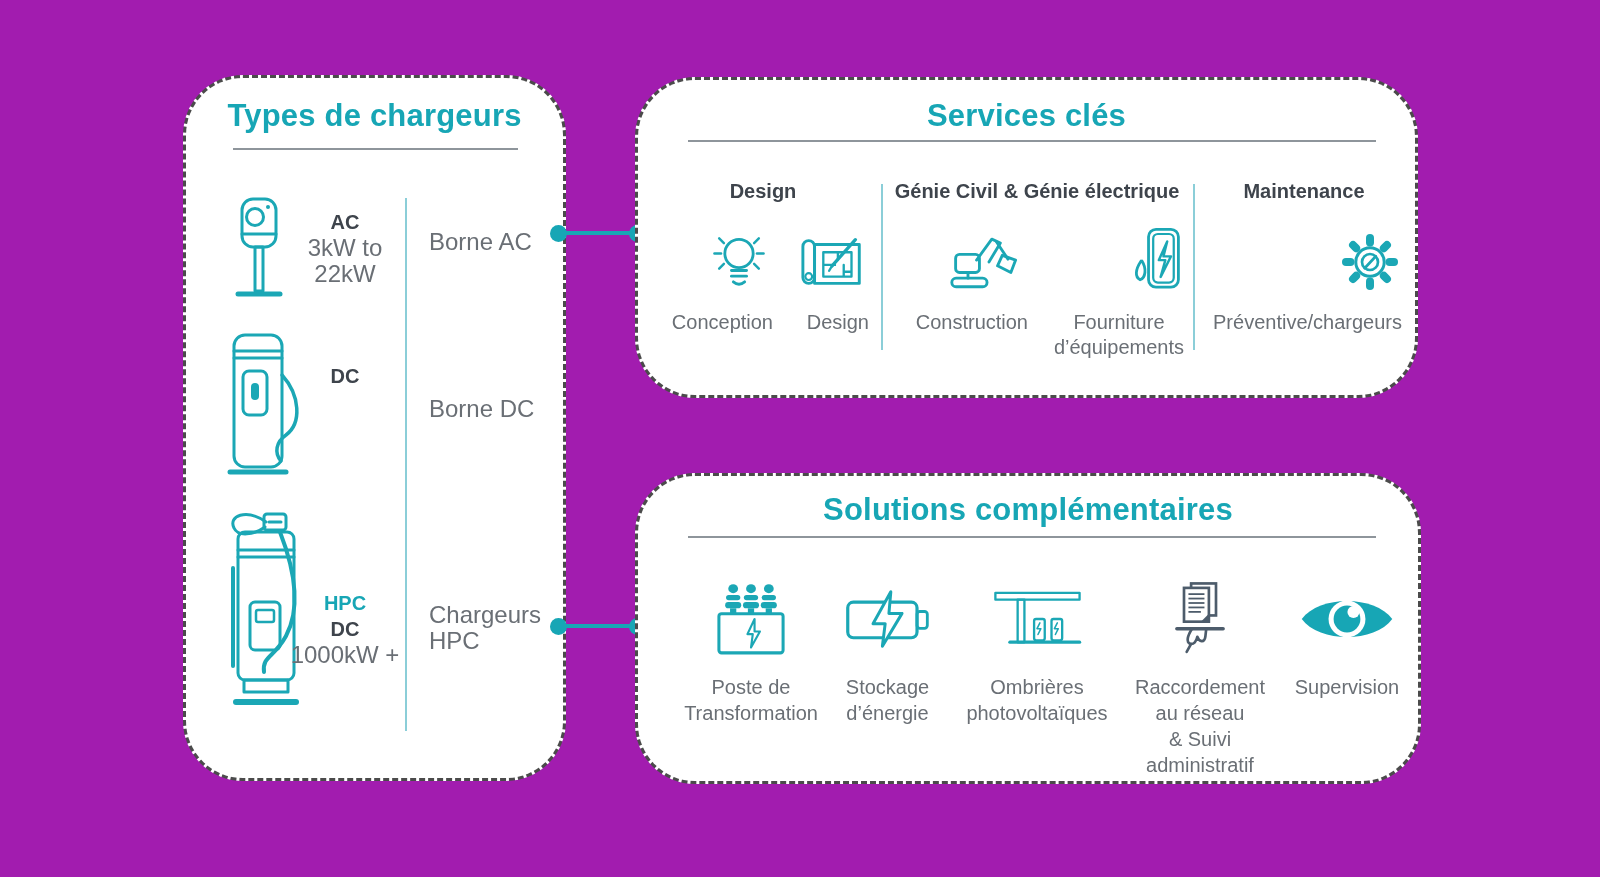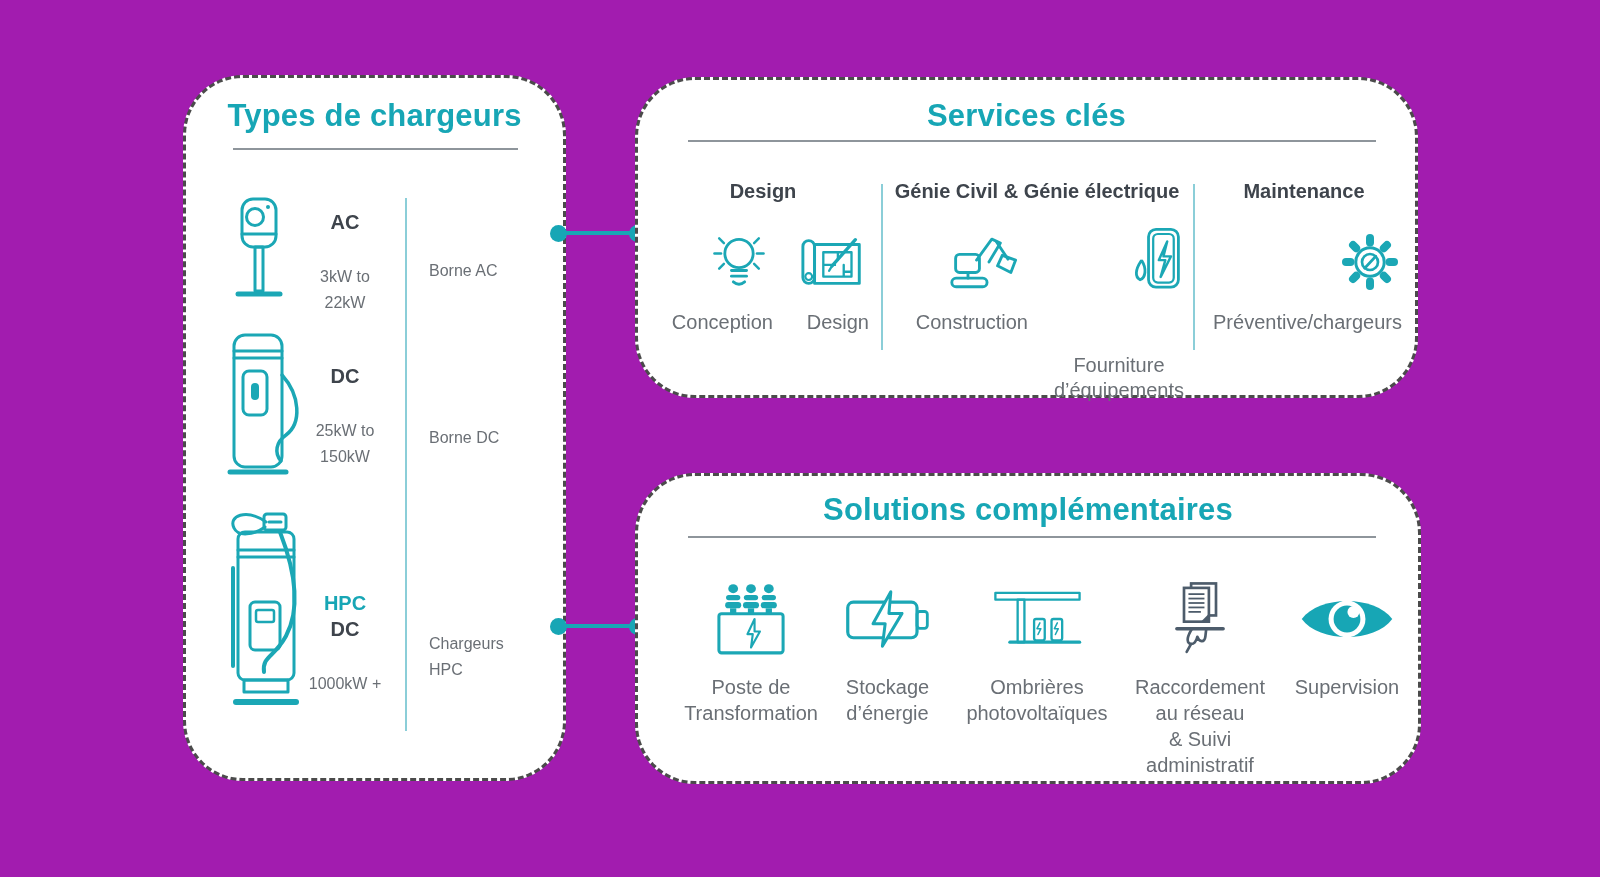--- a/index.html
+++ b/index.html
@@ -20,21 +20,21 @@
     border-radius:50%;background:#17a6b5;top:-6.5px;}
   .connector::before{left:-7px;}
   .connector::after{right:-7px;}
   .connector-top{left:557px;top:231px;width:82px;}
   .connector-bottom{left:557px;top:624px;width:82px;}
 
   .vsep{position:absolute;width:2px;background:#8bced8;}
 
   .t-bold{font-size:20px;font-weight:700;color:#3e444c;line-height:26px;}
   .t-teal{font-size:20px;font-weight:700;color:#17a6b5;line-height:26px;}
-  .t-gray{font-size:16px;color:#6a6f75;line-height:26px;margin-top:29px;}
+  .t-gray{font-size:24px;color:#6a6f75;line-height:26px;}
   .ml{white-space:pre-line;}
   .abs{position:absolute;}
   .ctr{text-align:center;}
 
   .sv-group{position:absolute;top:100px;display:flex;flex-direction:column;align-items:center;}
   .sv-header{font-size:20px;font-weight:700;color:#3e444c;height:28px;text-align:center;}
   .sv-items{display:flex;align-items:flex-start;margin-top:10px;}
   .sv-item{display:flex;flex-direction:column;align-items:flex-end;}
   .sv-iconbox{height:88px;display:flex;align-items:center;justify-content:center;}
   .sv-label{font-size:20px;color:#6a6f75;text-align:center;line-height:25px;margin-top:4px;}
@@ -81,22 +81,20 @@
         <line class="st" x1="10" y1="20" x2="58" y2="20"></line>
         <line class="st" x1="10" y1="27" x2="58" y2="27"></line>
         <rect class="st" x="19" y="40" width="24" height="44" rx="6"></rect>
         <rect class="stf" x="27" y="52" width="8" height="17" rx="4"></rect>
         <path class="st" style="stroke-width:3.5" d="M58,44 C76,64 78,92 62,104 C52,111 50,122 57,130"></path>
         <line class="st" style="stroke-width:5" x1="6" y1="141" x2="62" y2="141"></line>
       </svg>
     </div>
     <div class="abs ctr" style="left:100px;top:285px;width:118px;">
       <div class="t-bold">DC</div>
-      <div class="t-gray ml">25kW to
-150kW</div>
     </div>
     <div class="abs t-gray" style="left:243px;top:318px;text-align:right;">Borne DC</div>
 
     <div class="abs" style="left:38px;top:428px;">
       <svg width="88" height="204" viewBox="0 0 88 204">
         <path class="st" d="M42,16 C22,2 4,10 10,22 C14,31 30,29 41,21"></path>
         <rect class="st" x="40" y="8" width="22" height="16" rx="3"></rect>
         <line class="st" x1="45" y1="16" x2="57" y2="16"></line>
         <rect class="st" x="14" y="26" width="56" height="148" rx="7"></rect>
         <line class="st" x1="14" y1="44" x2="70" y2="44"></line>
@@ -173,21 +171,21 @@
               <rect class="st" x="8" y="24" width="25" height="19" rx="4"></rect>
               <line class="st" x1="21" y1="43" x2="21" y2="49"></line>
               <rect class="st" x="4" y="49" width="37" height="9" rx="4.5"></rect>
               <path class="st" d="M30,30 L46,8 L55,12 L43,32"></path>
               <line class="st" x1="51" y1="11" x2="63" y2="29"></line>
               <path class="st" d="M57,25 L71,30 L66,43 L52,36 Z"></path>
             </svg>
           </div>
           <div class="sv-label">Construction</div>
         </div>
-        <div class="sv-item" style="width:156px;gap:43px;">
+        <div class="sv-item" style="width:156px;">
           <div class="sv-iconbox">
             <svg width="56" height="76" viewBox="0 0 60 78">
               <rect class="st" x="22" y="4" width="32" height="62" rx="8"></rect>
               <rect class="st" style="stroke-width:2.4" x="27" y="9" width="22" height="52" rx="5"></rect>
               <path class="st" style="stroke-width:2.6" d="M42,17 L33,37 h7 L35,55 L46,33 h-8 Z"></path>
               <path class="st" d="M14,38 C8,47 7,55 13,58 C19,56 20,46 15,38"></path>
             </svg>
           </div>
           <div class="sv-label ml">Fourniture
 d’équipements</div>

